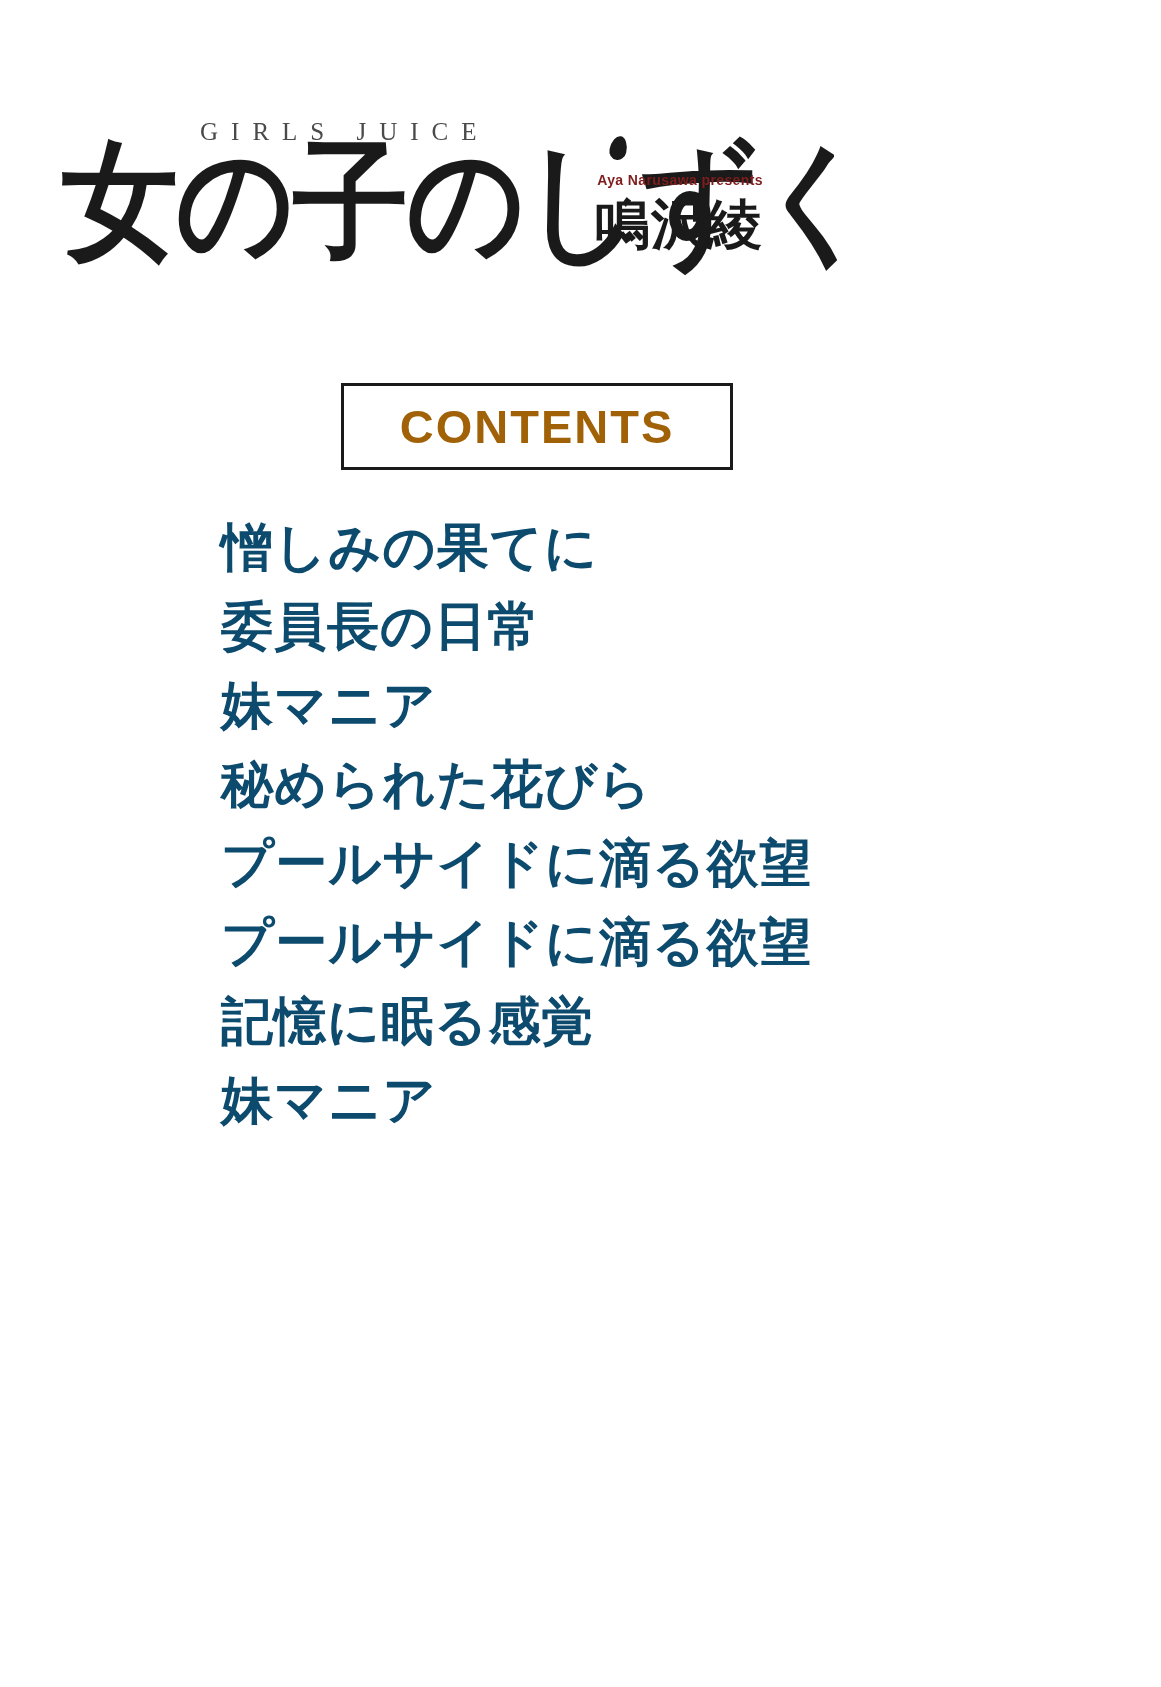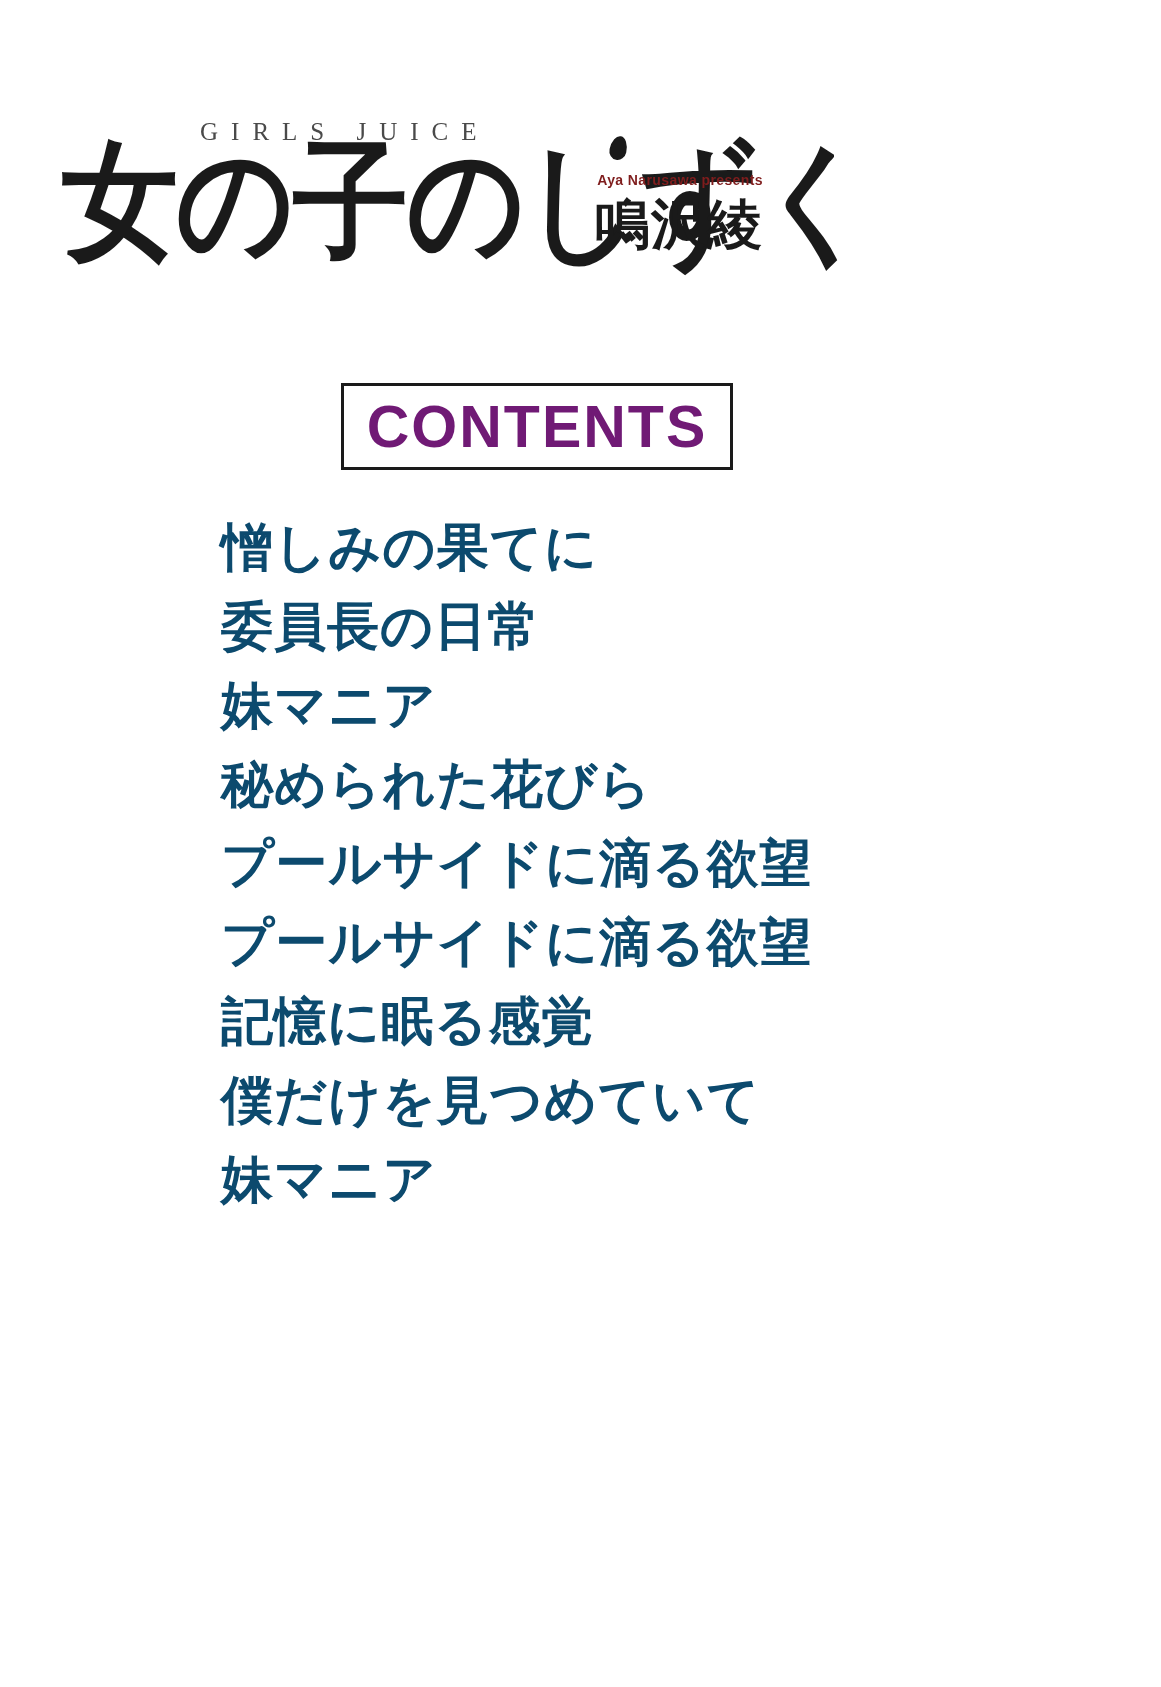--- a/index.html
+++ b/index.html
@@ -113,24 +113,24 @@
     width: 392px;
     height: 87px;
     border: 3px solid #1a1a1a;
     box-sizing: border-box;
     display: flex;
     align-items: center;
     justify-content: center;
   }
   .contents-label {
     font-family: "Liberation Sans", sans-serif;
-    font-size: 59px;
+    font-size: 47px;
     font-weight: 700;
     letter-spacing: 2px;
-    color: #701a75;
+    color: #a16207;
   }
 
   
   .toc {
     position: absolute;
     left: 221px;
     top: 507px;
     width: 740px;
   }
   .toc-item {
@@ -167,17 +167,16 @@
   </div>
 
   <div class="toc">
     <div class="toc-item">憎しみの果てに</div>
     <div class="toc-item">委員長の日常</div>
     <div class="toc-item">妹マニア</div>
     <div class="toc-item">秘められた花びら</div>
     <div class="toc-item">プールサイドに滴る欲望</div>
     <div class="toc-item">プールサイドに滴る欲望</div>
     <div class="toc-item">記憶に眠る感覚</div>
-    <div class="toc-item">僕だけを見つめていて</div>
     <div class="toc-item">妹マニア</div>
   </div>
 
 </div>
 
 </body></html>

